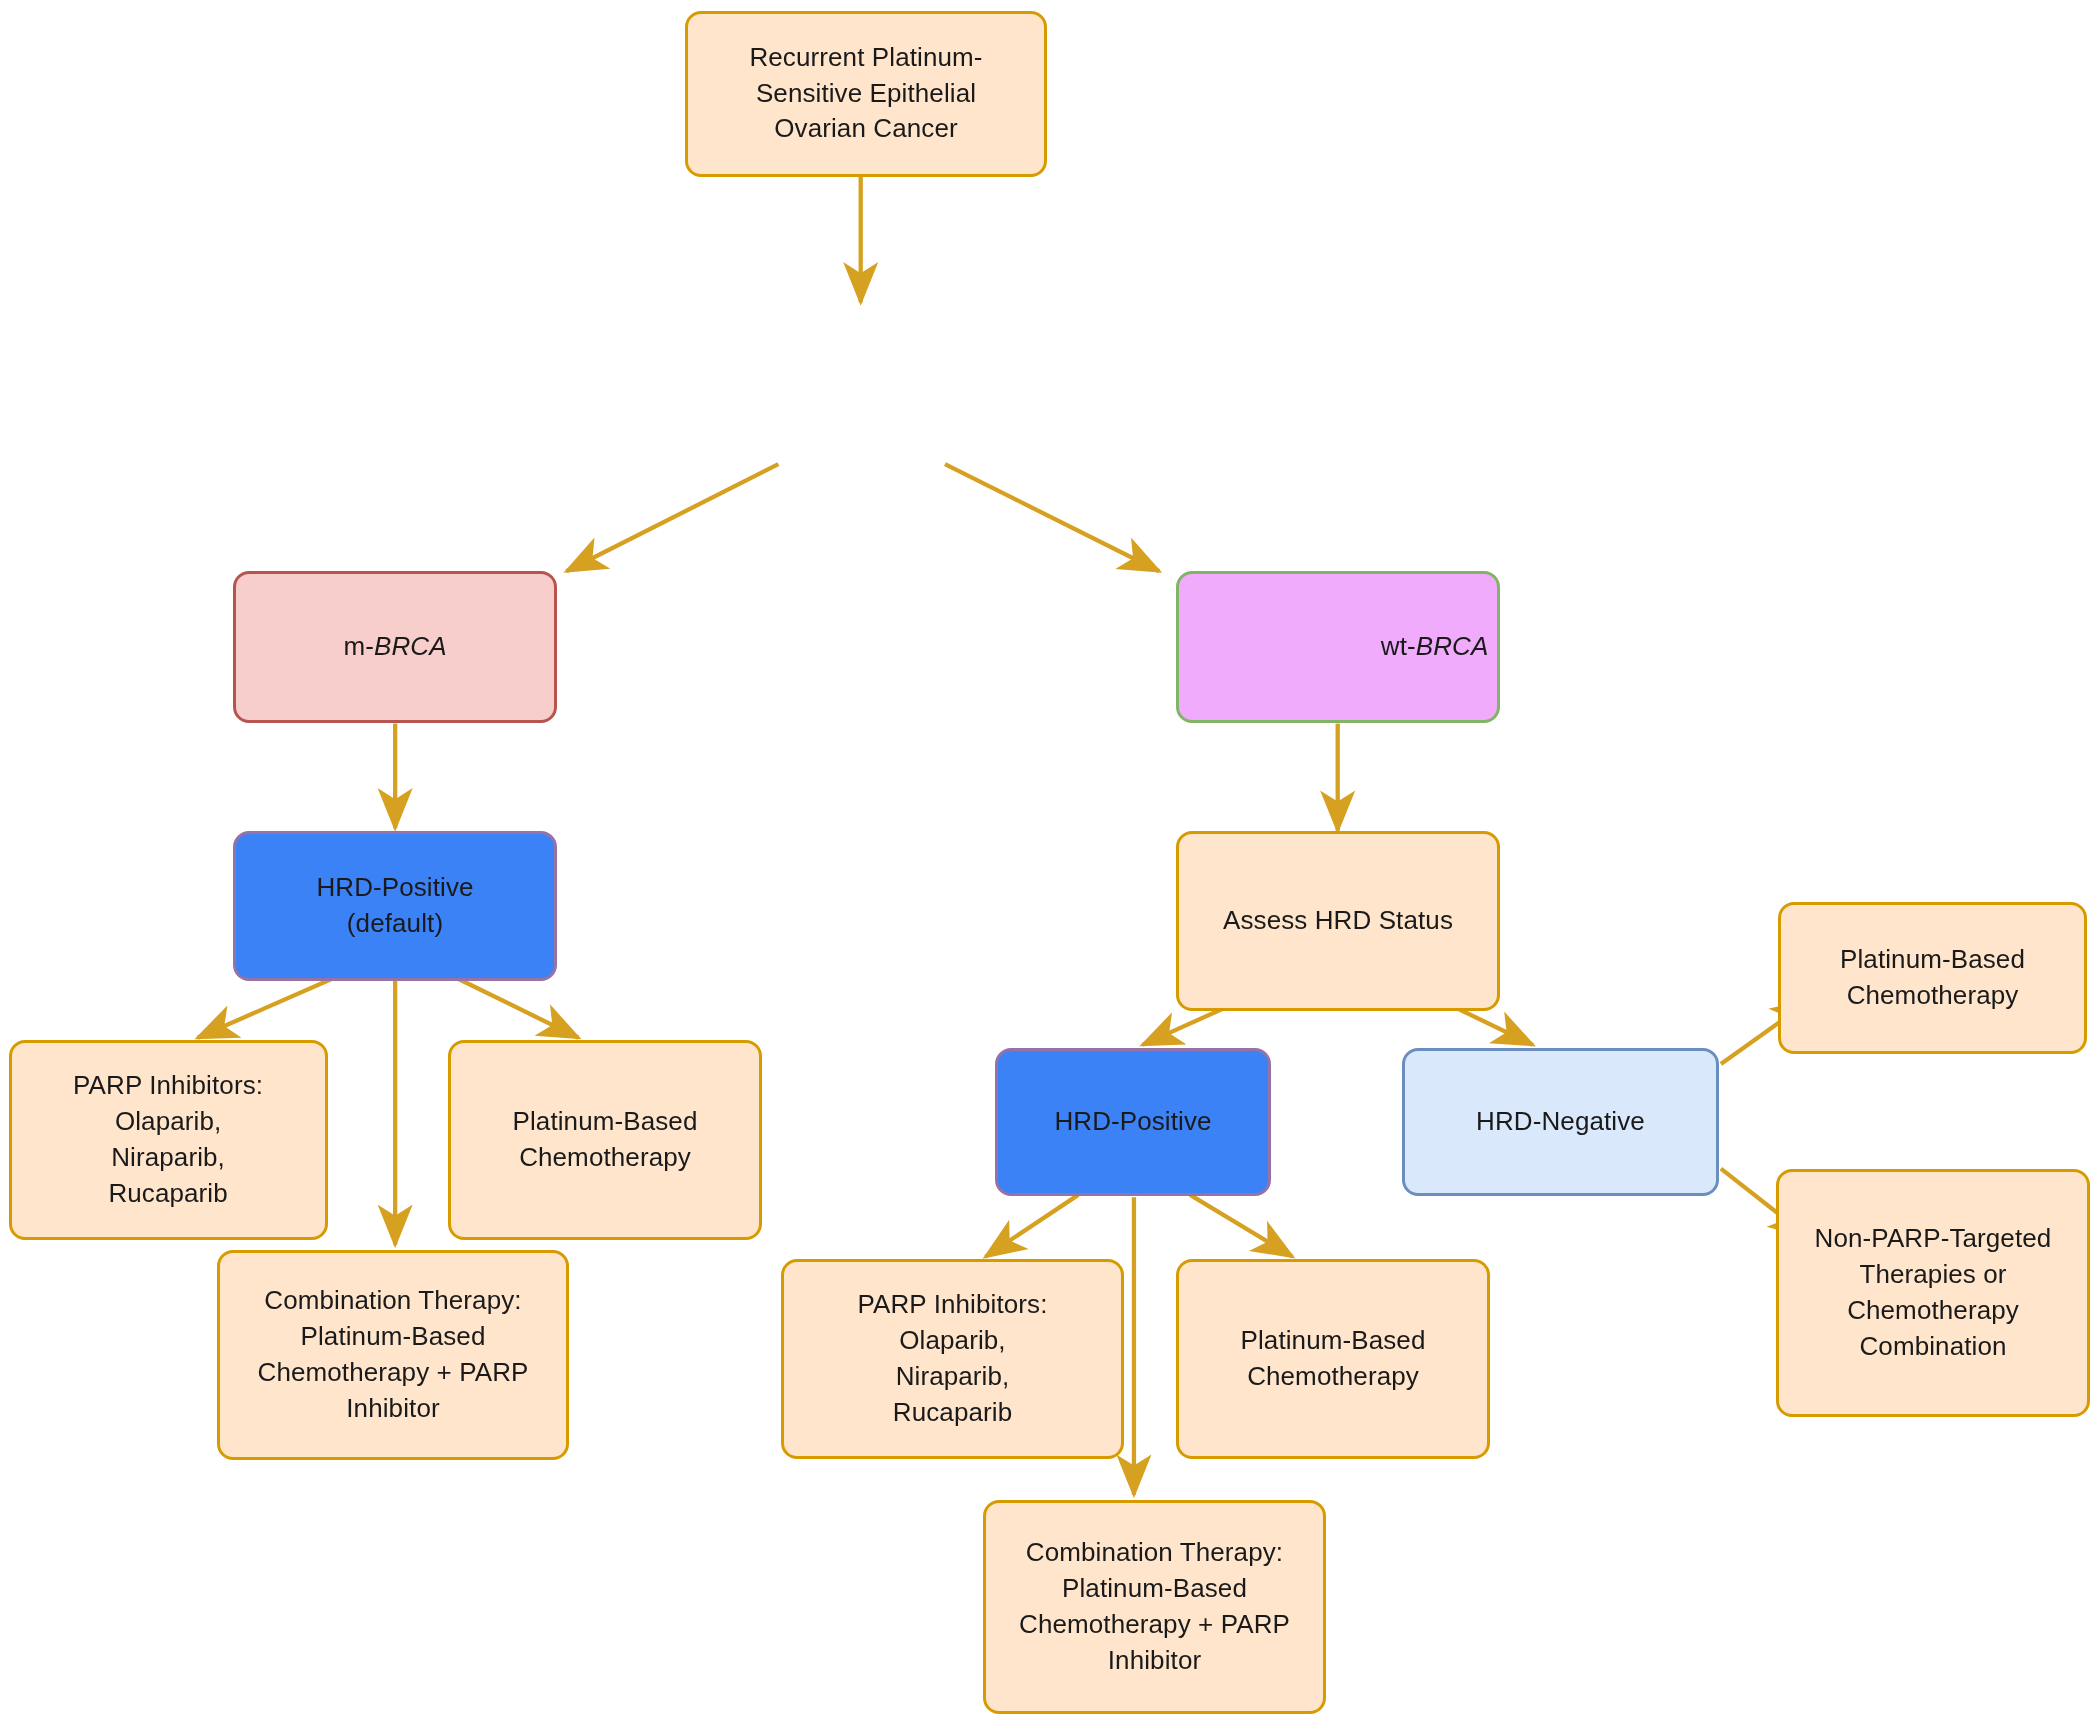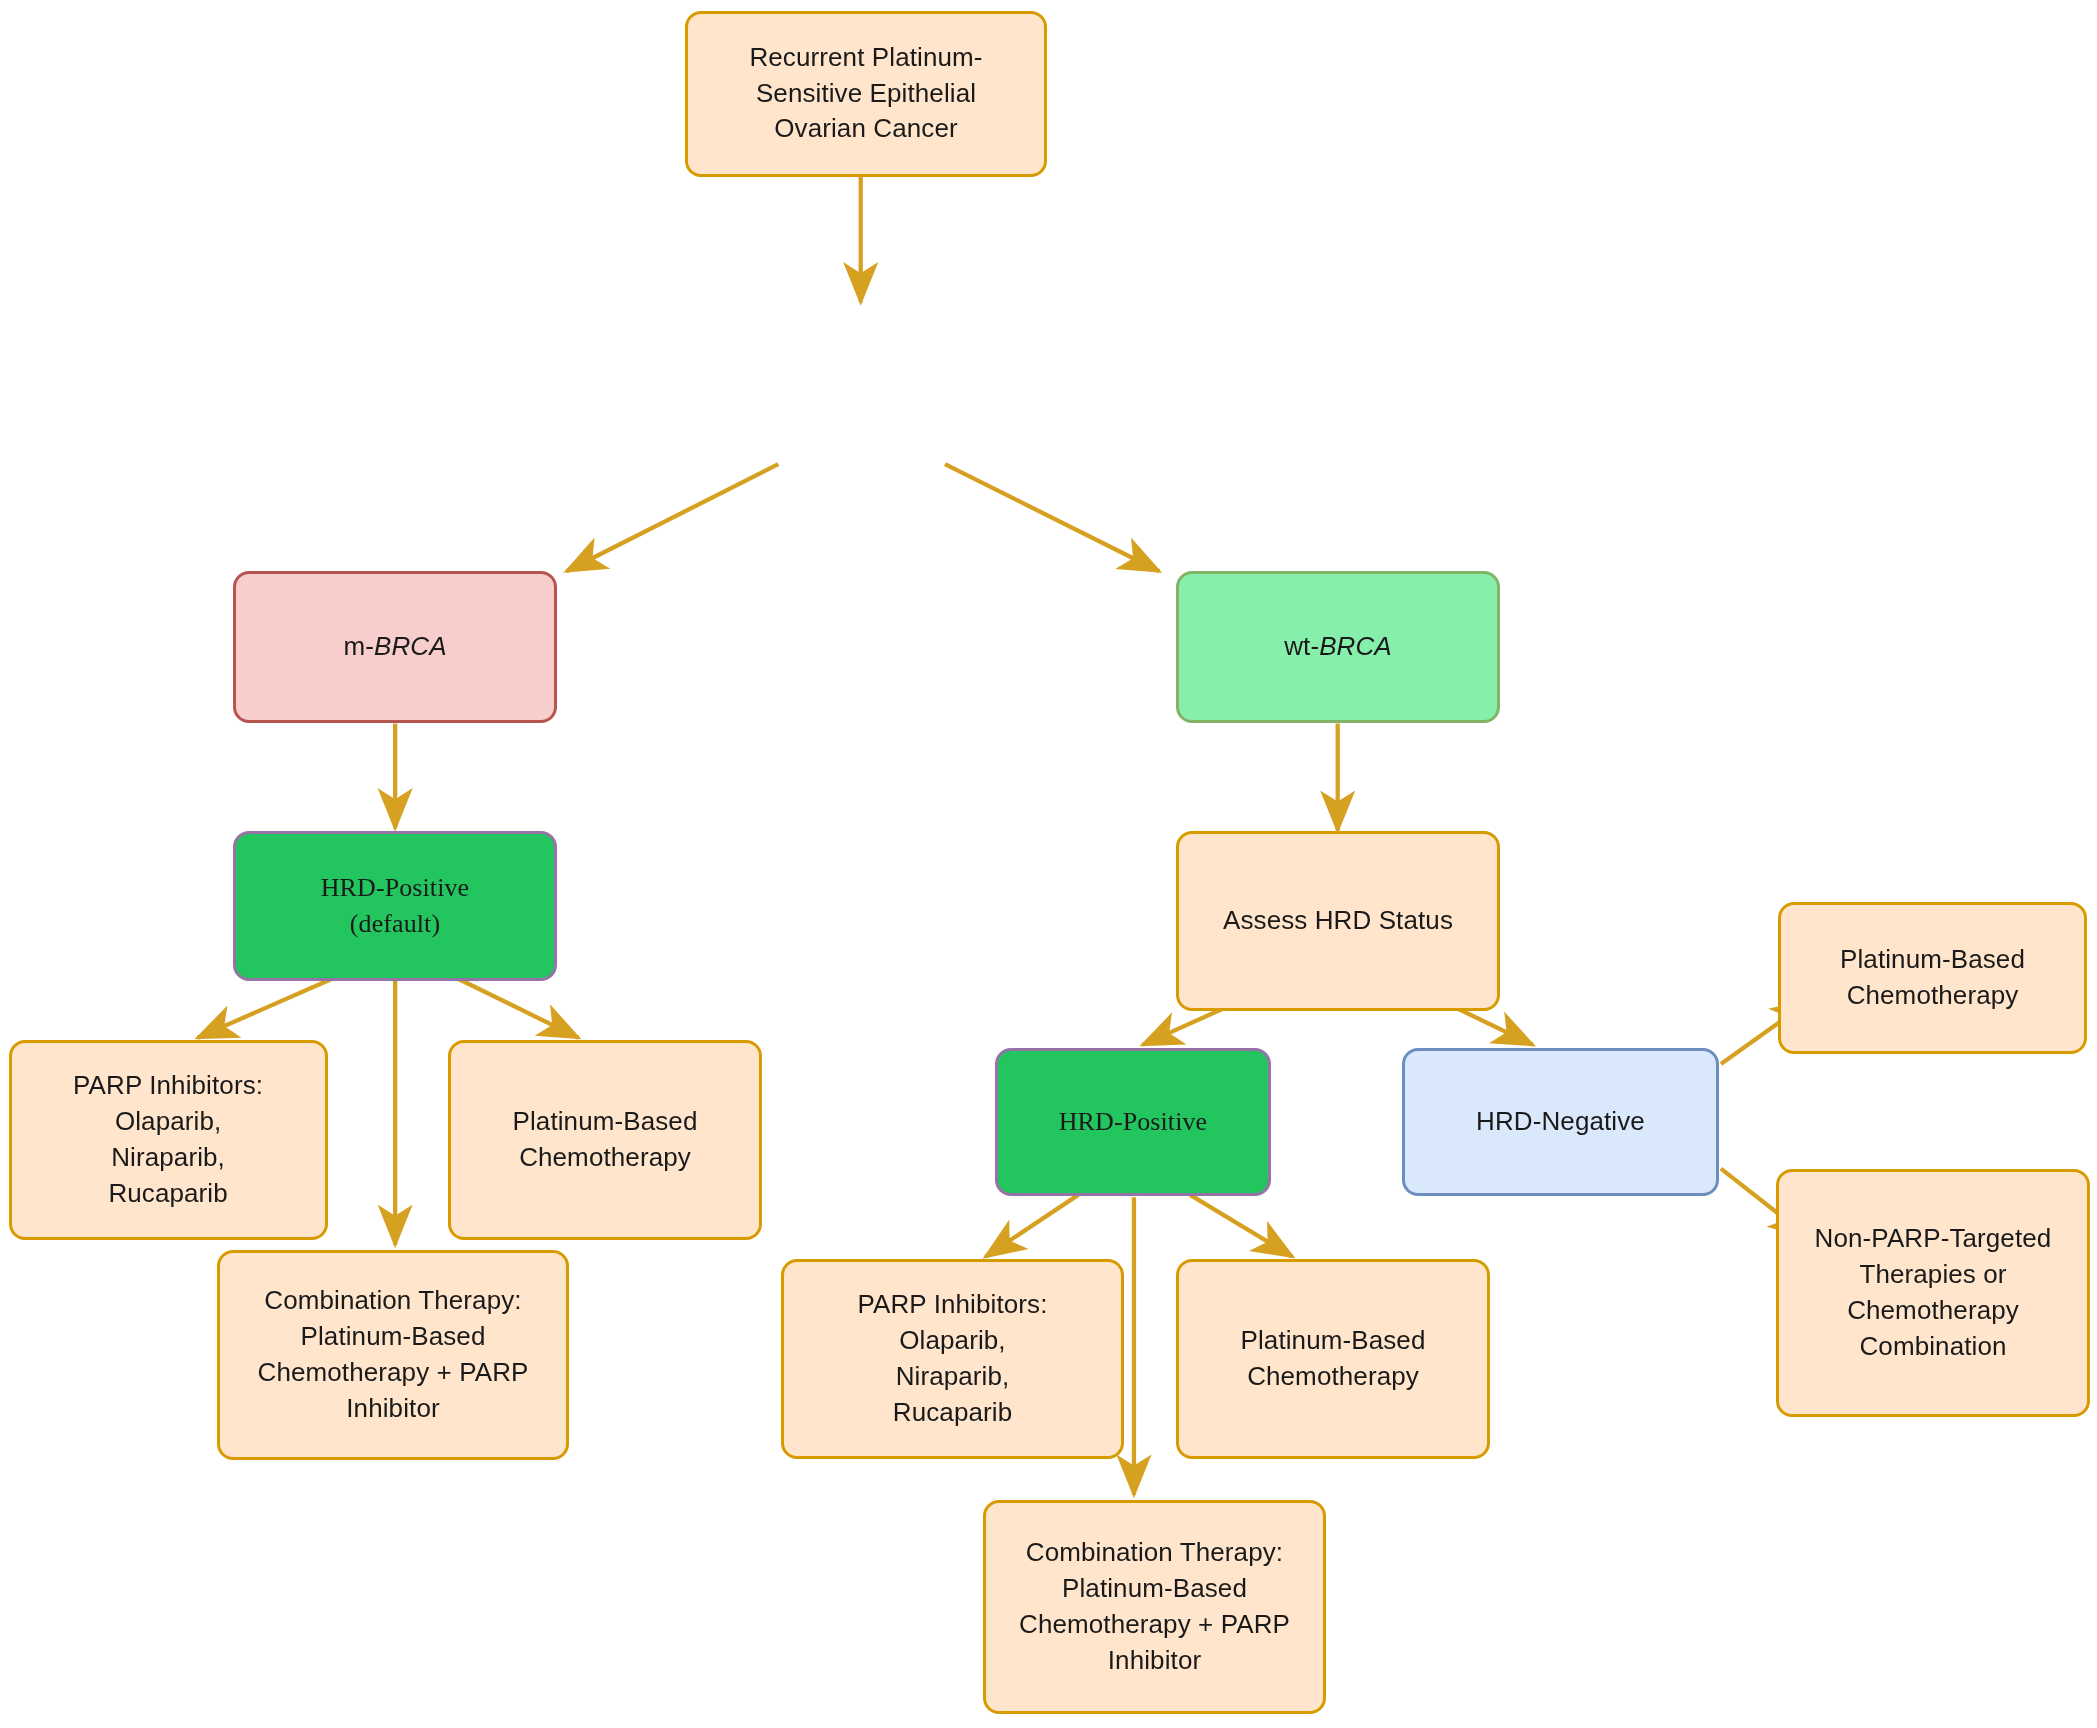--- a/index.html
+++ b/index.html
@@ -24,22 +24,22 @@
     color:#1a1a1a;
     font-size:26px;
     line-height:1.38;
     padding:4.8px 8.6px;
     letter-spacing:0.1px;
   }
   .node .txt{width:100%;white-space:pre-line;}
   .node .it{font-style:italic;}
   .n-orange{background:#ffe5cc;border-color:#d79b00;}
   .n-pink  {background:#f8cecc;border-color:#b85450;}
-  .n-green {background:#86efac;border-color:#82b366;}
-  .n-purple{background:#22c55e;border-color:#9673a6;font-family:Liberation Serif, serif;}
+  .n-green {background:#f0abfc;border-color:#82b366;text-align:right;}
+  .n-purple{background:#3b82f6;border-color:#9673a6;}
   .n-blue  {background:#dae8fc;border-color:#6c8ebf;}
 </style>
 </head>
 <body>
 
 <div id="canvas">
 
   <svg id="edges" viewBox="0 0 4405 3630" xmlns="http://www.w3.org/2000/svg">
     <defs>
       <marker id="ah" markerWidth="11" markerHeight="9" refX="9.4" refY="4.5" orient="auto" markerUnits="strokeWidth">

